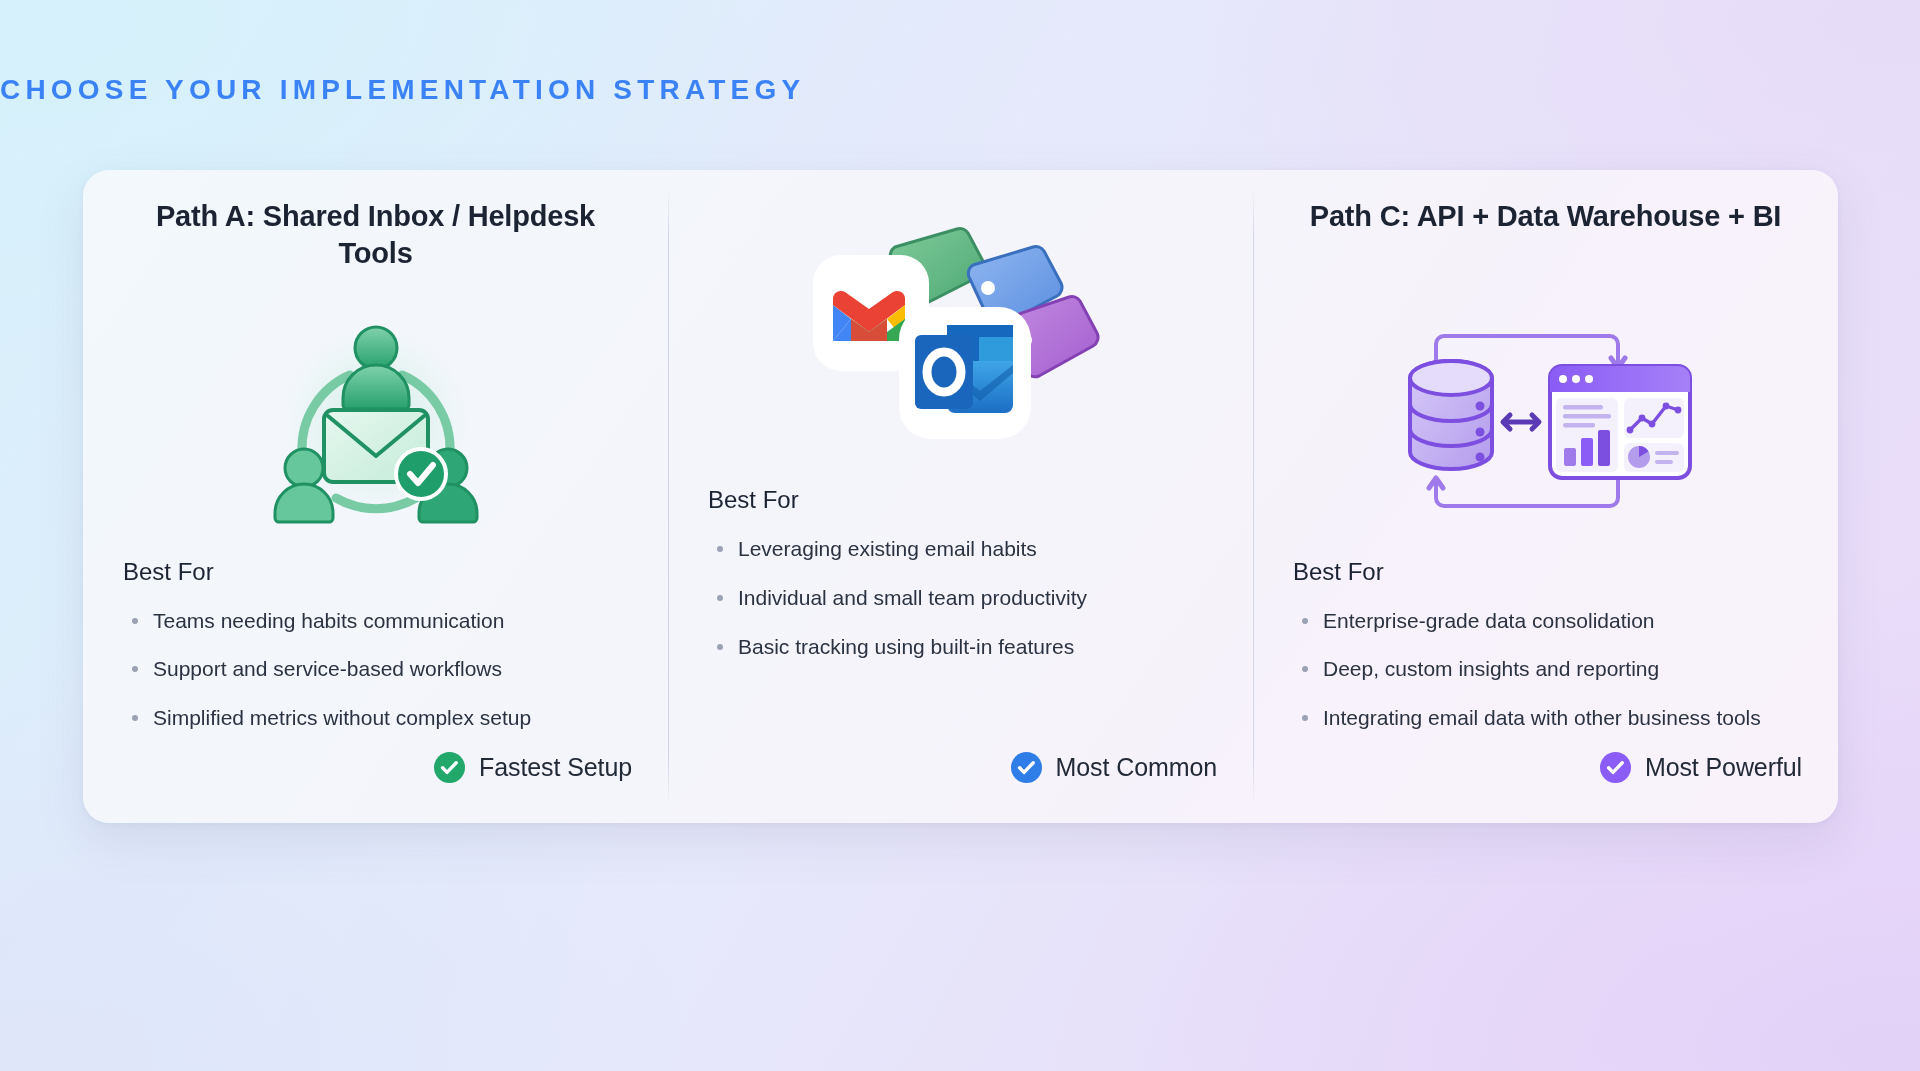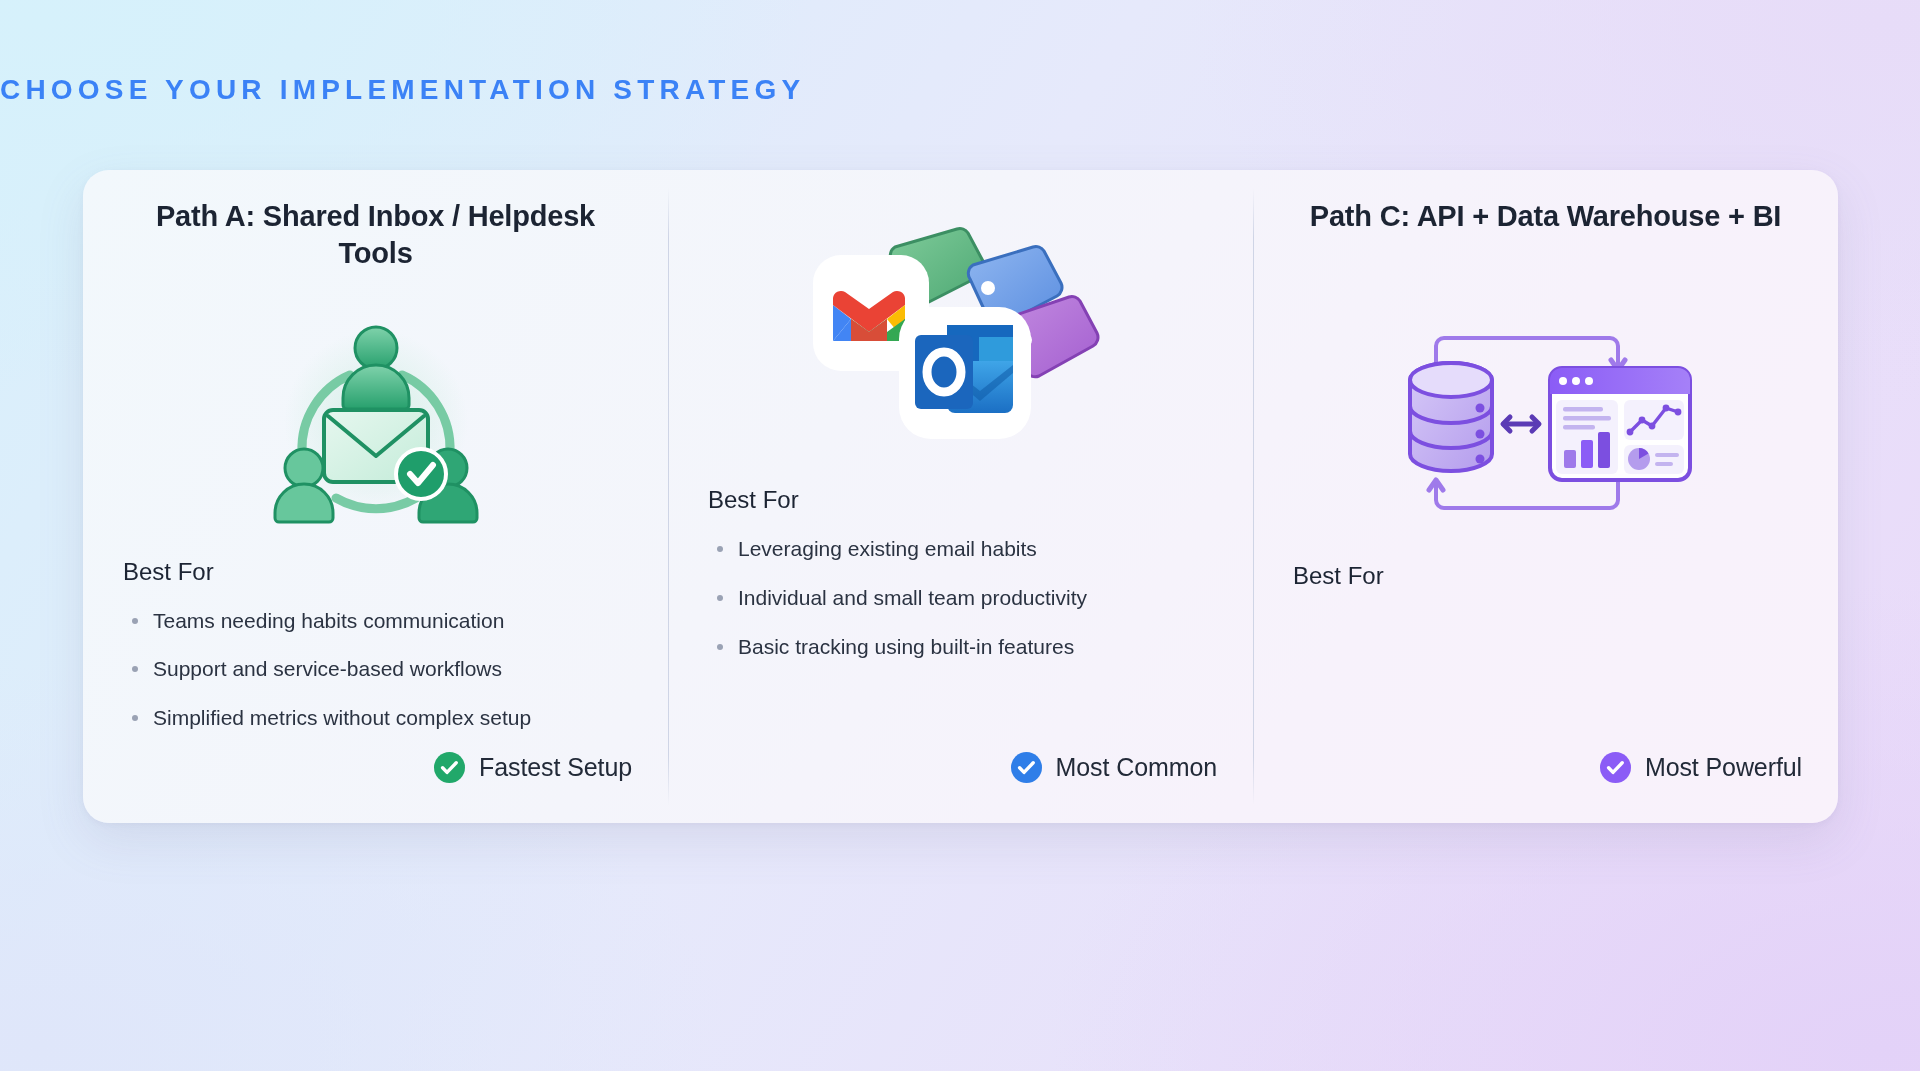--- a/index.html
+++ b/index.html
@@ -358,20 +358,25 @@
             <rect x="228" y="133" width="60" height="29" rx="6" fill="#f4f1fd"></rect>
             <circle cx="243" cy="147" r="11" fill="#b49ced"></circle>
             <path d="M243 147V136a11 11 0 0 1 9.5 5.5z" fill="#7c4fe0"></path>
             <rect x="259" y="141" width="24" height="4" rx="2" fill="#c3b4ef"></rect>
             <rect x="259" y="150" width="18" height="4" rx="2" fill="#c3b4ef"></rect>
           </g>
         </svg>
       </div>
 
       <div class="best-for">Best For</div>
+      <ul class="points">
+        <li>Enterprise-grade data consolidation</li>
+        <li>Deep, custom insights and reporting</li>
+        <li>Integrating email data with other business tools</li>
+      </ul>
 
       <div class="badge-row">
         <span class="badge-icon">
           <svg width="31" height="31" viewBox="0 0 31 31">
             <circle cx="15.5" cy="15.5" r="15.5" fill="#8b5cf6"></circle>
             <path d="M8.6 15.8l4.4 4.6 9.2-9.6" fill="none" stroke="#fff" stroke-width="3.4" stroke-linecap="round" stroke-linejoin="round"></path>
           </svg>
         </span>
         <span class="badge-label">Most Powerful</span>
       </div>

